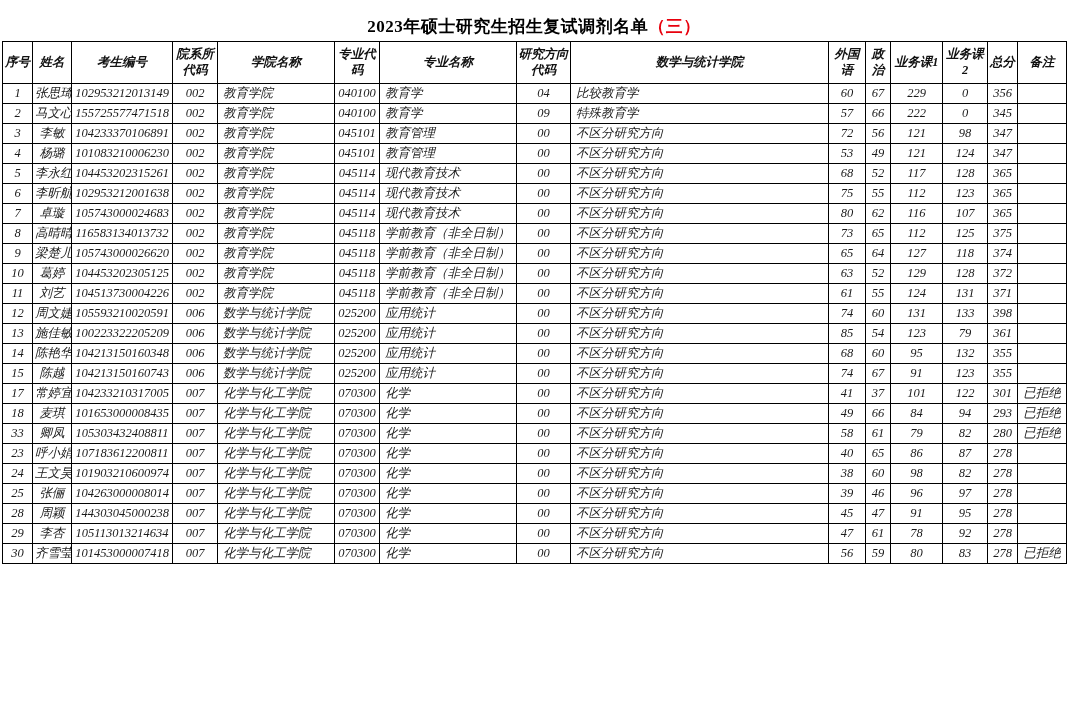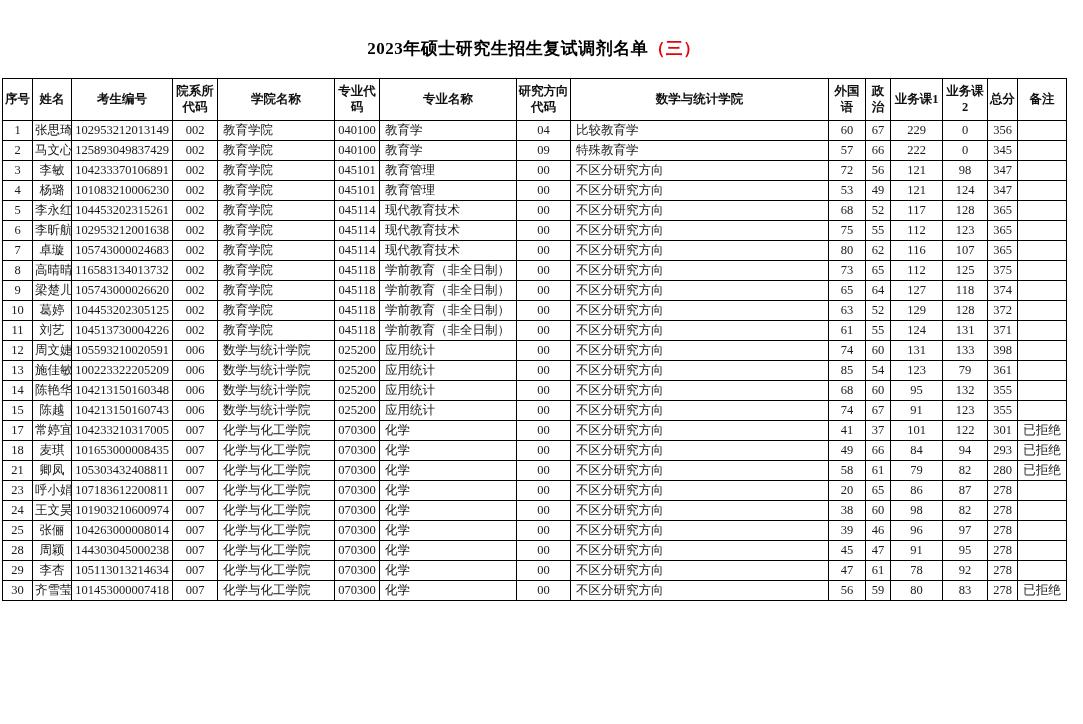--- a/index.html
+++ b/index.html
@@ -10,28 +10,28 @@
     font-family: "Liberation Serif", "DejaVu Serif", serif;
     color: #1a1a1a;
   }
   .page { position: relative; width: 1083px; height: 724px; background: #fff; overflow: hidden; }
   .title {
     padding-top: 15px;
     width: 1064px; margin-left: 2px;
     text-align: center;
     font-size: 17px; font-weight: bold; color: #000;
     letter-spacing: 0.5px;
-    margin-top: 22px;
   }
   .title .suffix { font-weight: bold; }
   table.roster {
     border-collapse: collapse;
     table-layout: fixed;
     width: 1064px;
-    margin: 18px 0 0 2px;
+    margin: 3px 0 0 2px;
+    font-style: italic;
   }
   th, td {
     border: 1px solid #000;
     overflow: hidden;
   }
   th {
     font-size: 12.5px; font-weight: bold;
     height: 42px; line-height: 1.25;
     text-align: center; vertical-align: middle;
     padding: 0 1px; white-space: normal;
@@ -122,21 +122,21 @@
           <td>60</td>
           <td>67</td>
           <td>229</td>
           <td>0</td>
           <td>356</td>
           <td></td>
         </tr>
         <tr>
           <td>2</td>
           <td>马文心</td>
-          <td>125893049837429</td>
+          <td>155725577471518</td>
           <td>002</td>
           <td class="left">教育学院</td>
           <td>040100</td>
           <td class="left">教育学</td>
           <td>09</td>
           <td class="left">特殊教育学</td>
           <td>57</td>
           <td>66</td>
           <td>222</td>
           <td>0</td>
@@ -392,21 +392,21 @@
           <td>00</td>
           <td class="left">不区分研究方向</td>
           <td>49</td>
           <td>66</td>
           <td>84</td>
           <td>94</td>
           <td>293</td>
           <td>已拒绝</td>
         </tr>
         <tr>
-          <td>21</td>
+          <td>33</td>
           <td>卿凤</td>
           <td>105303432408811</td>
           <td>007</td>
           <td class="left">化学与化工学院</td>
           <td>070300</td>
           <td class="left">化学</td>
           <td>00</td>
           <td class="left">不区分研究方向</td>
           <td>58</td>
           <td>61</td>
@@ -418,21 +418,21 @@
         <tr>
           <td>23</td>
           <td>呼小娟</td>
           <td>107183612200811</td>
           <td>007</td>
           <td class="left">化学与化工学院</td>
           <td>070300</td>
           <td class="left">化学</td>
           <td>00</td>
           <td class="left">不区分研究方向</td>
-          <td>20</td>
+          <td>40</td>
           <td>65</td>
           <td>86</td>
           <td>87</td>
           <td>278</td>
           <td></td>
         </tr>
         <tr>
           <td>24</td>
           <td>王文昊</td>
           <td>101903210600974</td>

